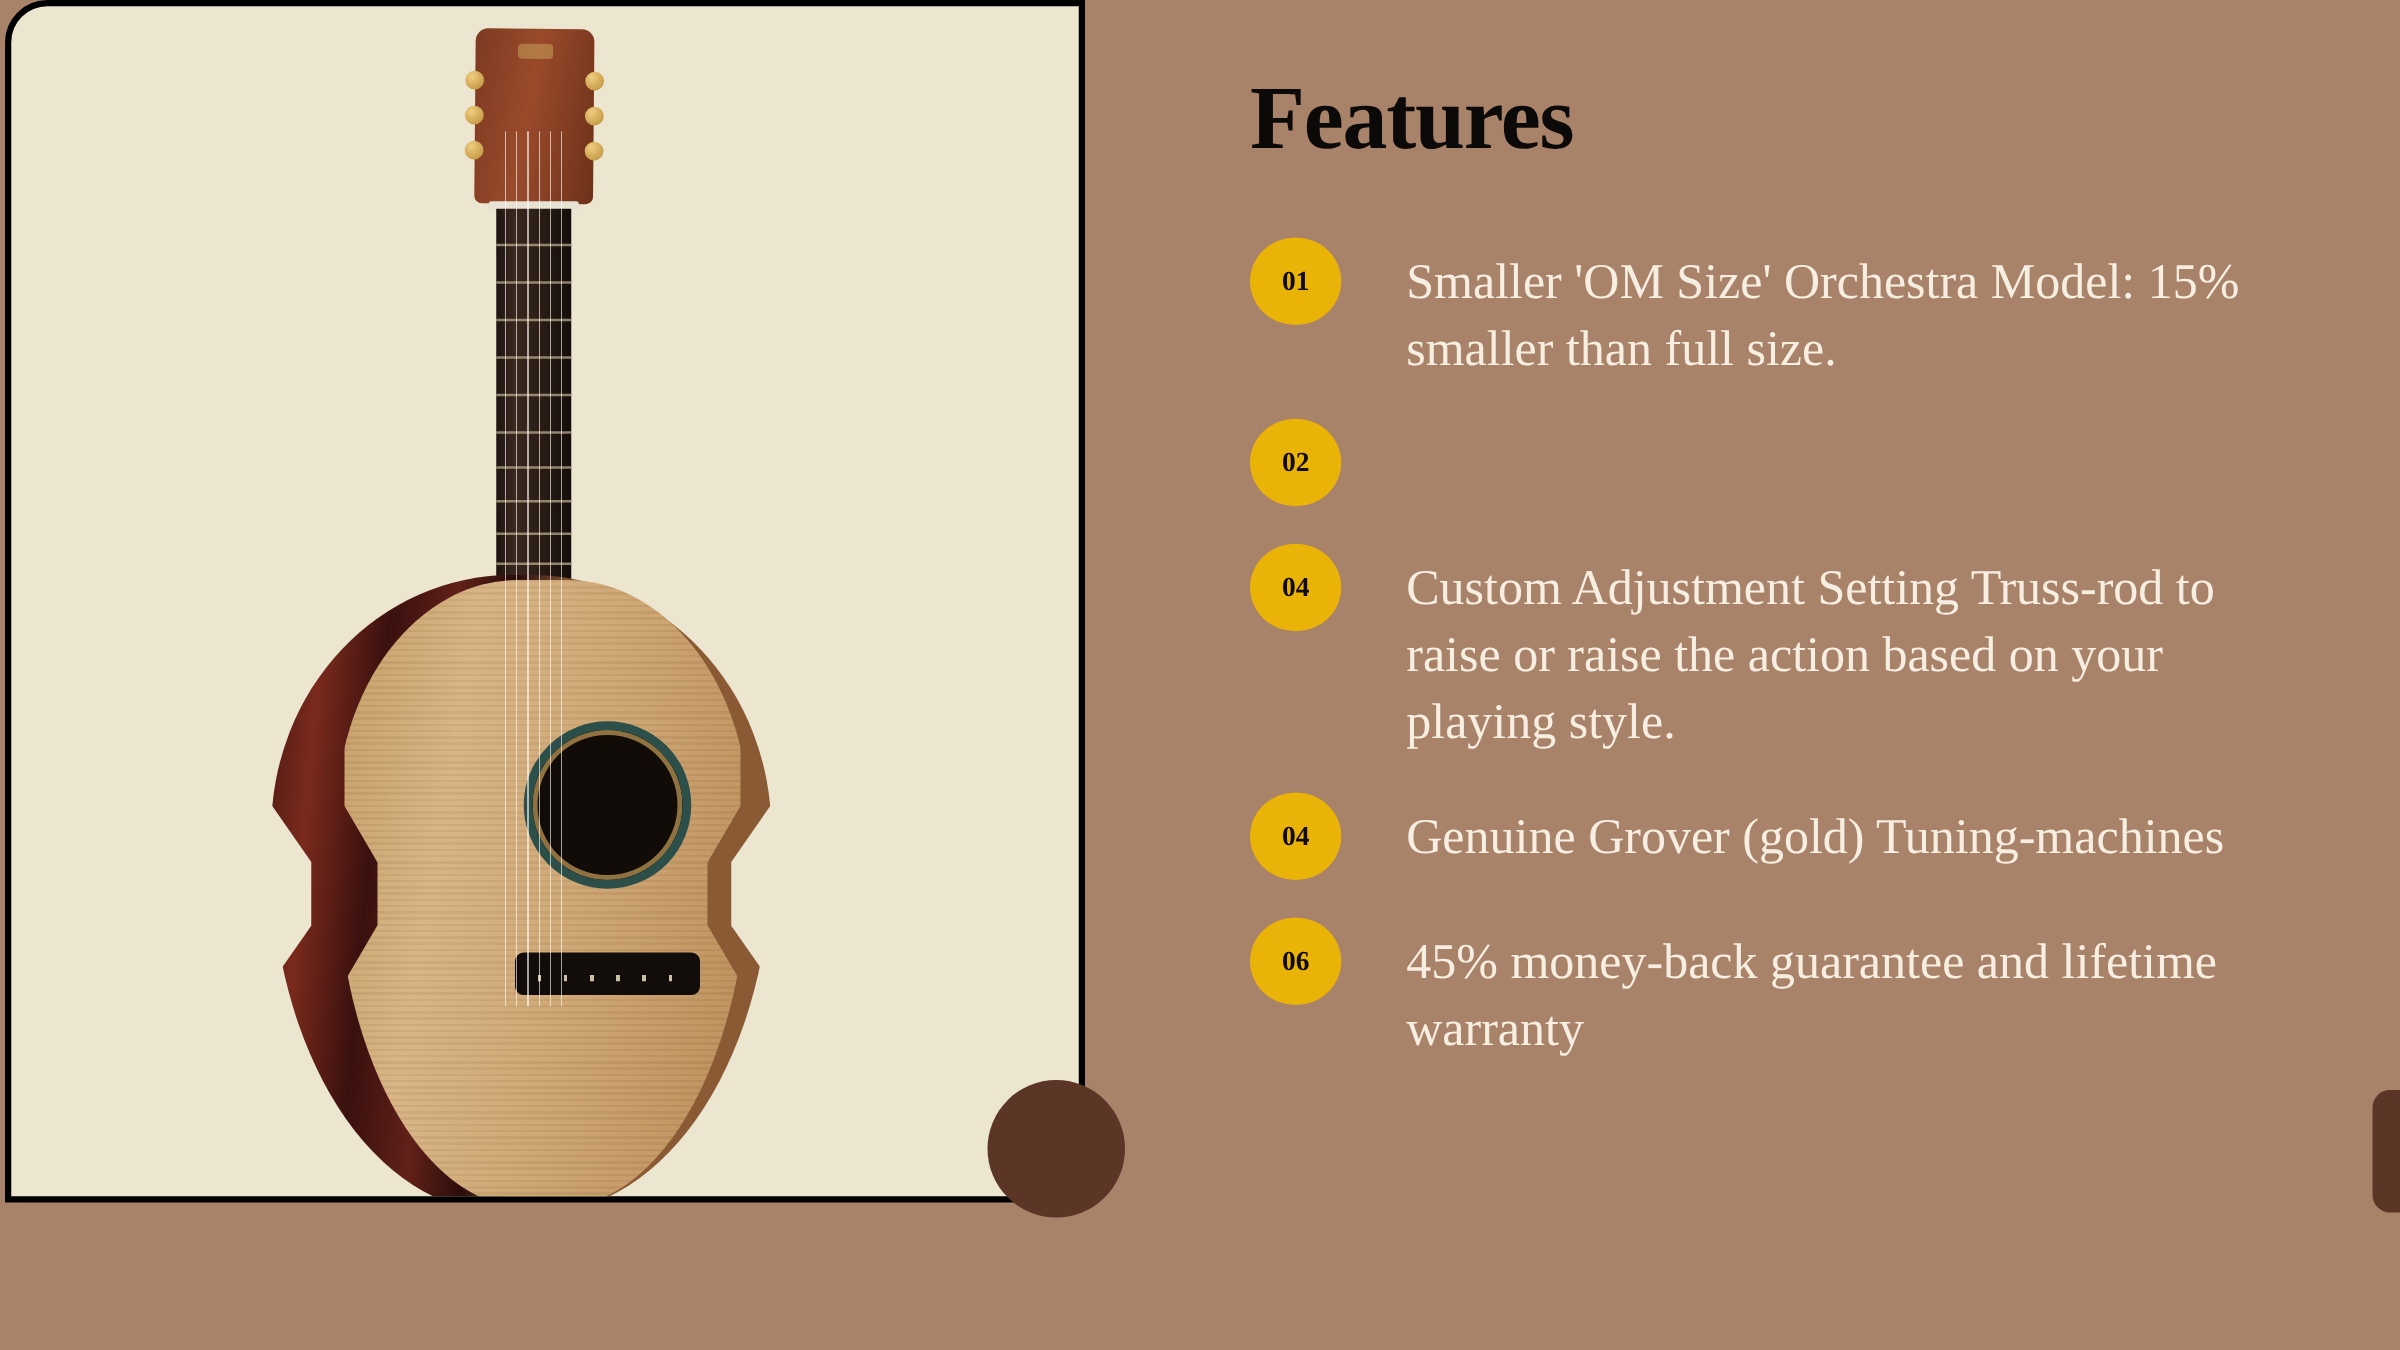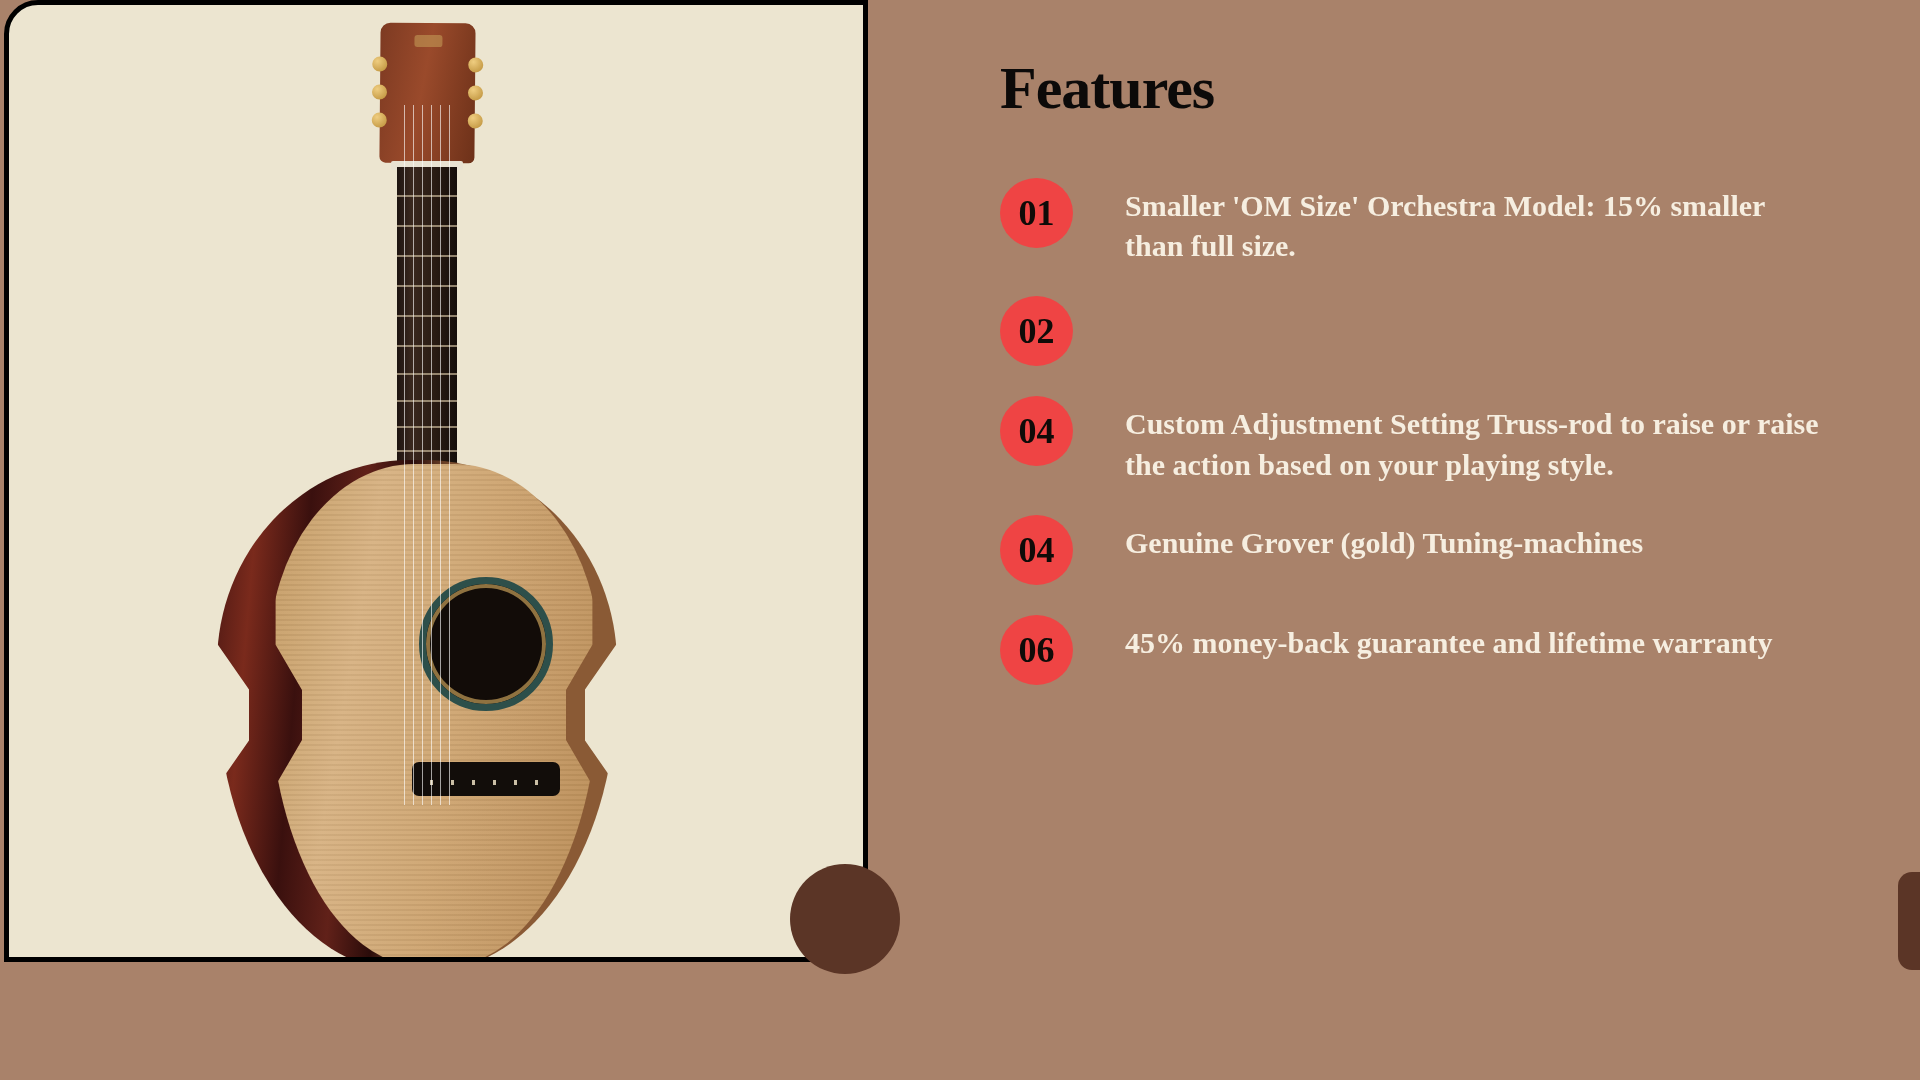--- a/index.html
+++ b/index.html
@@ -109,21 +109,21 @@
   }
 
   
   #content{
     position:absolute;
     left:1000px; top:0;
     width:920px; height:1080px;
     padding:38px 0 0 0;
   }
   #features-title{
-    font-size:60px;
+    font-size:72px;
     font-weight:bold;
     color:#0c0a09;
     letter-spacing:-1px;
     line-height:1;
     margin-left:0px;
     margin-top:20px;
   }
   #features-list{
     margin-top:60px;
     display:flex;
@@ -131,30 +131,30 @@
   }
   .feature-item{
     display:flex;
     align-items:flex-start;
     margin-bottom:30px;
   }
   .feature-badge{
     flex:0 0 auto;
     width:73px; height:70px;
     border-radius:50%;
-    background:#ef4444;
+    background:#eab308;
     display:flex; align-items:center; justify-content:center;
-    font-size:36px; font-weight:bold;
+    font-size:22px; font-weight:bold;
     color:#100b08;
     margin-right:52px;
   }
   .feature-text{
     color:#f6eee0;
-    font-size:30px;
-    font-weight:bold;
+    font-size:40px;
+    font-weight:normal;
     line-height:1.34;
     max-width:700px;
     padding-top:8px;
   }
 </style>
 </head>
 <body>
 
 <div id="image-panel">
   <div class="guitar-wrap">

